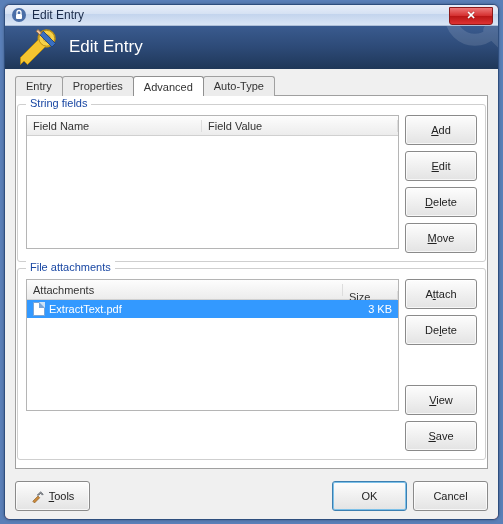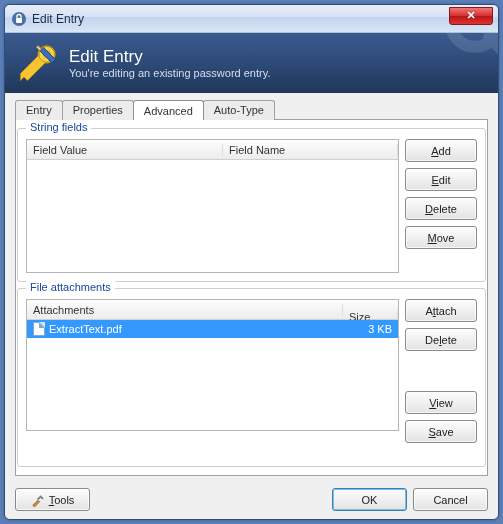--- a/index.html
+++ b/index.html
@@ -204,21 +204,21 @@
   width: 0; height: 0;
   background:#cde3f7;
 }
 .btncol {
   width: 72px;
   display: flex;
   flex-direction: column;
   gap: 6px;
 }
 .btn {
-  height: 23px;
+  height: 30px;
   border: 1px solid #8a8a8a;
   border-radius: 3px;
   background: linear-gradient(to bottom, #fdfdfd, #e3e3e3);
   font-size: 11px;
   cursor: pointer;
   color: #222;
   display: flex;
   align-items: center;
   justify-content: center;
   padding: 0 4px;
@@ -269,41 +269,40 @@
     </svg>
     <svg class="keyicon" viewBox="0 0 48 48">
       <path d="M8 40 L4 44 L4 36 L24 16 A10 10 0 1 1 32 24 L12 44 Z" fill="#f5c430" stroke="#b58a10" stroke-width="1"></path>
       <circle cx="34" cy="14" r="9" fill="#f7d24a" stroke="#b58a10" stroke-width="1"></circle>
       <circle cx="34" cy="14" r="4" fill="#fff6d8" stroke="#b58a10" stroke-width="1"></circle>
       <path d="M30 6 L44 20 L40 24 L26 10 Z" fill="#3a6fc0" stroke="#1d3f78" stroke-width="1"></path>
       <path d="M28 8 L24 4 L22 6 L26 10 Z" fill="#f3c7a0" stroke="#9a6a3a"></path>
     </svg>
     <div>
       <h1>Edit Entry</h1>
-      <div class="sub">You're editing an existing password entry.</div>
     </div>
   </div>
 
   <div class="content">
     <div class="tabs">
       <div class="tab">Entry</div>
       <div class="tab">Properties</div>
       <div class="tab active">Advanced</div>
       <div class="tab">Auto-Type</div>
     </div>
 
     <div class="tabpane">
 
       <div class="groupbox" style="flex:0 0 auto;">
         <div class="legend">String fields</div>
         <div class="gb-row">
           <div class="listview" style="height:134px;">
             <div class="lv-header">
+              <div class="lv-col" style="width:175px">Field Name</div>
               <div class="lv-col" style="flex:1">Field Value</div>
-              <div class="lv-col" style="width:175px">Field Name</div>
             </div>
             <div class="lv-body"></div>
           </div>
           <div class="btncol">
             <button class="btn">
                 <span><span class="ul">A</span><span>dd</span></span>
               </button>
             <button class="btn">
                 <span><span class="ul">E</span>dit</span>
               </button>

